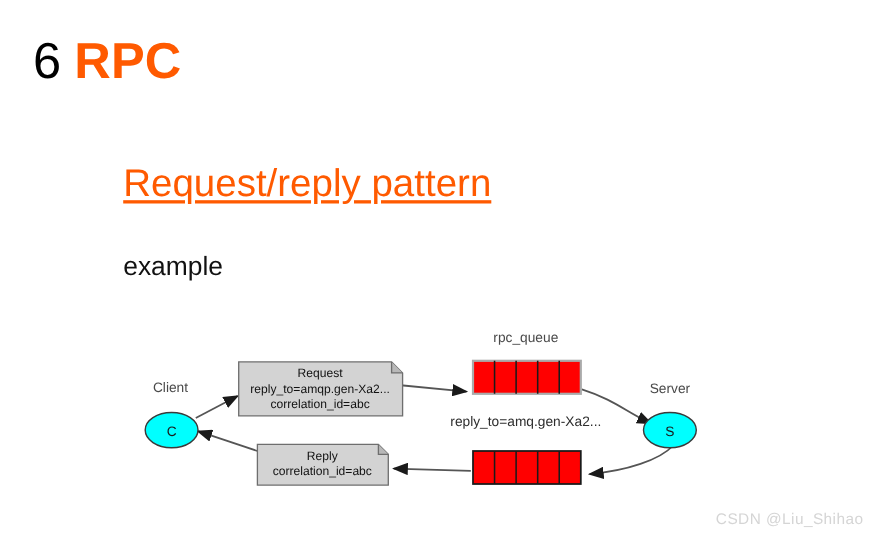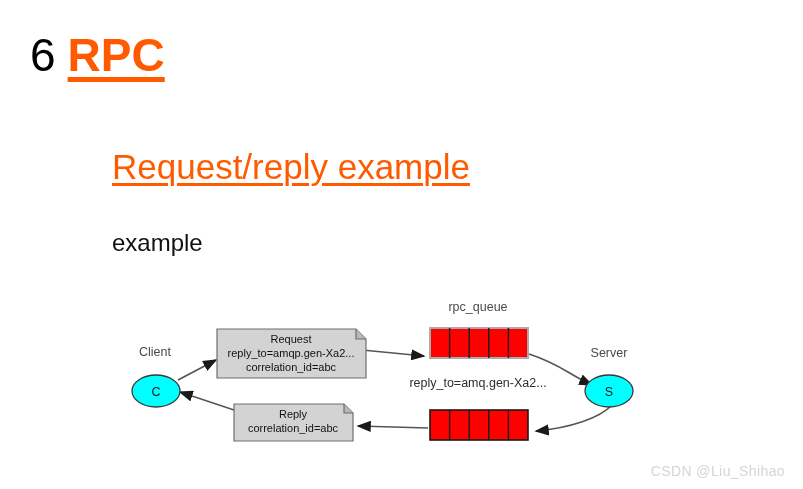--- a/index.html
+++ b/index.html
@@ -25,21 +25,20 @@
     line-height: 54px;
     white-space: nowrap;
   }
   .heading-number {
     color: #000000;
     font-weight: 400;
   }
   .heading-title {
     color: #ff5a00;
     font-weight: bold;
-    text-decoration: underline;
     text-decoration-thickness: 5px;
     text-underline-offset: 6px;
     margin-left: 12px;
   }
 
   
   .sub-heading {
     position: absolute;
     left: 112px;
     top: 146px;
@@ -86,21 +85,21 @@
     white-space: nowrap;
   }
 </style>
 </head>
 <body>
 
 <div class="slide-heading">
   <span class="heading-number">6</span><span class="heading-title">RPC</span>
 </div>
 
-<div class="sub-heading">Request/reply example</div>
+<div class="sub-heading">Request/reply pattern</div>
 
 <div class="example-line">example</div>
 
 <div class="diagram">
   <svg width="803" height="180" viewBox="0 0 803 180" xmlns="http://www.w3.org/2000/svg">
     <defs>
       <marker id="arrowhead" markerWidth="9" markerHeight="7" refX="8" refY="3.5" orient="auto">
         <polygon points="0 0, 9 3.5, 0 7" fill="#1a1a1a"></polygon>
       </marker>
     </defs>

